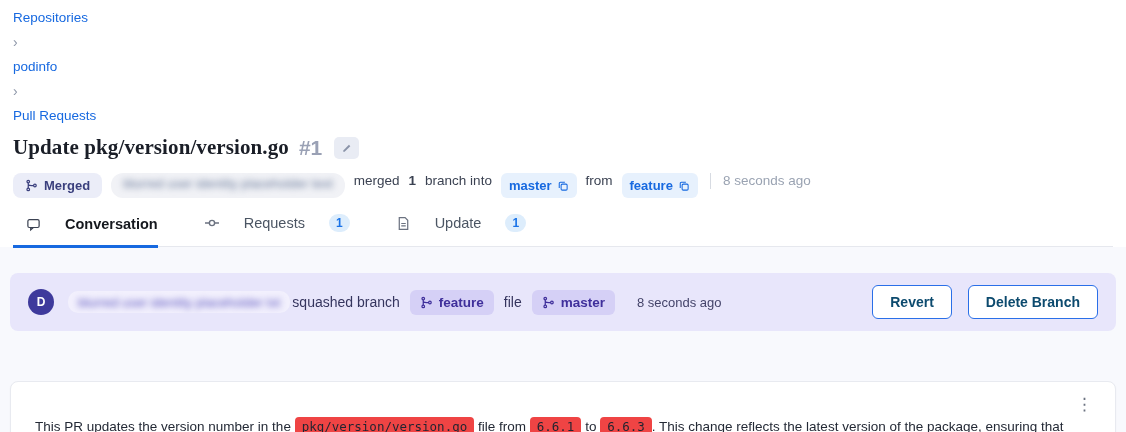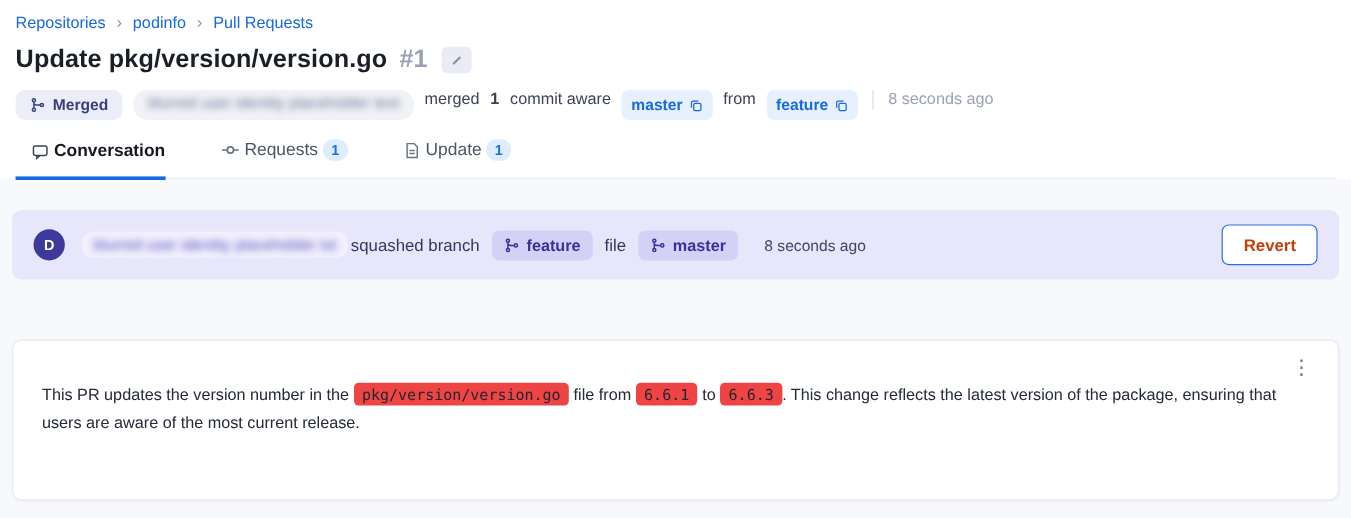--- a/index.html
+++ b/index.html
@@ -1,45 +1,45 @@
 <!DOCTYPE html>
 <html style="--accent-blue: #1769E0; --badge-blue-bg: #DDEDFC; --merged-pill-bg: #EBEDF8; --merged-pill-text: #3A3F7D; --banner-bg: #E8E6FB; --banner-chip-bg: #D5D0F6; --banner-chip-text: #3F2F9B; --avatar-bg: #3E3A9C; --content-bg: #F8F9FD; --code-chip-bg: #ECEDF1;"><head>
 <meta charset="utf-8">
 <style>
   * { margin:0; padding:0; box-sizing:border-box; }
   html,body { width:1126px; height:432px; overflow:hidden; background:#fff;
     font-family:"Liberation Sans", sans-serif; }
 
   
   .top { background:#fff; padding:10px 13px 0 13px; }
-  .breadcrumb { display:flex; align-items:flex-end; gap:9px; font-size:13.5px; }
+  .breadcrumb { display:flex; align-items:flex-start; gap:9px; font-size:13.5px;flex-direction:column; }
   .breadcrumb a { color:var(--accent-blue,#1769E0); text-decoration:none; cursor:pointer; }
   .crumb-sep { color:#8E97A9; font-size:14px; }
 
   .title-row { display:flex; align-items:center; gap:10px; margin-top:12px; }
-  .pr-title { font-size:21px; font-weight:bold; color:#1A1E27; letter-spacing:.1px; }
+  .pr-title { font-size:21px; font-weight:bold; color:#1A1E27; letter-spacing:.1px;font-family:Liberation Serif, serif; }
   .pr-number { font-size:21px; font-weight:600; color:#9AA1B5; }
   .edit-btn { width:25px; height:22px; background:#E9ECF4; border:none; border-radius:5px;
     display:flex; align-items:center; justify-content:center; cursor:pointer; margin-left:2px; }
 
   .meta-row { display:flex; gap:9px; margin-top:13px; font-size:13.5px; color:#3B4252; }
   .merged-pill { display:inline-flex; align-items:center; gap:6px; background:#EBEDF8;
     color:#3A3F7D; font-weight:bold; font-size:13px; padding:5px 12px; border-radius:8px; }
   .blur-pill { background:#F1F2F6; border-radius:12px; padding:3px 12px; max-width:262px;
     overflow:hidden; white-space:nowrap; }
   .blur-text { filter:blur(3px); color:#6B7B9C; font-size:13px; user-select:none; }
   .branch-chip { display:inline-flex; align-items:center; gap:5px; background:#E7F1FD;
     color:var(--accent-blue,#1769E0); font-weight:bold; font-size:13px; padding:3px 8px;
     border-radius:6px; cursor:pointer; }
   .meta-divider { width:1px; height:16px; background:#D7DBE2; margin:0 3px; }
   .meta-time { color:#9AA3B2; }
 
   
   .tabbar { display:flex; align-items:flex-end; margin-top:16px; border-bottom:1.5px solid #E6E8EE; }
-  .tab { display:flex; align-items:center; gap:4px; font-size:14.5px; color:#4B5563;
+  .tab { display:flex; align-items:center; gap:24px; font-size:14.5px; color:#4B5563;
     padding:0 0 13px 0; margin-right:46px; cursor:pointer; border-bottom:3px solid transparent;
     margin-bottom:-2px; }
   .tab:first-child { padding-left:13px; }
   .tab.active { color:#15181E; font-weight:bold; border-bottom-color:var(--accent-blue,#1769E0); }
   .tab-badge { background:#DDEDFC; color:#1A73E8; font-size:12px; font-weight:bold;
     border-radius:10px; padding:2px 7px; }
   .tab svg { flex:0 0 auto; }
 
   
   .content { background:#F8F9FD; height:100%; padding:26px 10px 12px 10px; }
@@ -51,21 +51,21 @@
     flex:0 0 auto; }
   .banner-blur { margin:0 2px 0 14px; background:rgba(255,255,255,.42); border-radius:10px;
     padding:2px 10px; max-width:248px; overflow:hidden; white-space:nowrap; }
   .banner-blur .blur-text { color:#5B54C0; filter:blur(3px); font-size:13px; }
   .banner-text { font-size:14px; color:#35355E; }
   .merge-chip { display:inline-flex; align-items:center; gap:6px; background:#D5D0F6;
     color:#3F2F9B; font-weight:bold; font-size:13.5px; padding:5px 10px; border-radius:6px;
     margin:0 10px; }
   .banner-time { font-size:13px; color:#44446A; margin-left:12px; }
   .banner-actions { margin-left:auto; display:flex; gap:16px; }
-  .btn-outline { background:#fff; border:1.5px solid #2A6FE8; color:#c2410c; font-weight:bold;
+  .btn-outline { background:#fff; border:1.5px solid #2A6FE8; color:#0c4a6e; font-weight:bold;
     font-size:14px; font-family:"Liberation Sans",sans-serif; padding:8px 17px; border-radius:6px;
     cursor:pointer; }
 
   
   .card { background:#fff; border:1px solid #E8EAF0; border-radius:8px; margin-top:50px;
     padding:20px 24px 18px 24px; position:relative; min-height:134px;
     box-shadow:0 1px 2px rgba(16,24,40,.04); }
   .card-title { font-size:17px; font-weight:bold; color:#1A1E27; padding-bottom:13px;
     border-bottom:1px solid #E6E8EE; }
   .kebab { position:absolute; top:14px; right:22px; color:#6B7280; font-size:17px;
@@ -111,21 +111,21 @@
           <path d="M4 4.8 v6.4 M4 6 c0 2.6 4.4 2 6.6 2"></path>
         </svg>
       </span>
       <span>Merged</span>
     </span>
     <span class="blur-pill">
       <span class="blur-text">blurred user identity placeholder text</span>
     </span>
     <span>merged</span>
     <b>1</b>
-    <span>commit aware</span>
+    <span>branch into</span>
     <span class="branch-chip">
       <span>master</span>
       <span class="icon">
         <svg width="12" height="12" viewBox="0 0 16 16" fill="none" stroke="#1769E0" stroke-width="1.4">
           <rect x="5.5" y="5.5" width="8" height="8" rx="1.5"></rect>
             <path d="M10.5 3 H4.5 A1.5 1.5 0 0 0 3 4.5 V10.5"></path>
         </svg>
       </span>
     </span>
     <span>from</span>
@@ -202,20 +202,21 @@
             <circle cx="4" cy="12.8" r="1.6"></circle>
             <circle cx="12.2" cy="8" r="1.6"></circle>
           <path d="M4 4.8 v6.4 M4 6 c0 2.6 4.4 2 6.6 2"></path>
         </svg>
       </span>
       <span>master</span>
     </span>
     <span class="banner-time">8 seconds ago</span>
     <span class="banner-actions">
       <button class="btn-outline">Revert</button>
+      <button class="btn-outline">Delete Branch</button>
     </span>
   </div>
 
   <div class="card">
     <button class="kebab">⋮</button>
     <p class="card-body"><span>This PR updates the version number in the </span><code class="code-chip">pkg/version/version.go</code><span> file from </span><code class="code-chip">6.6.1</code><span> to </span><code class="code-chip">6.6.3</code><span>. This change reflects the latest version of the package, ensuring that users are aware of the most current release.</span></p>
   </div>
 
 </div>
 

